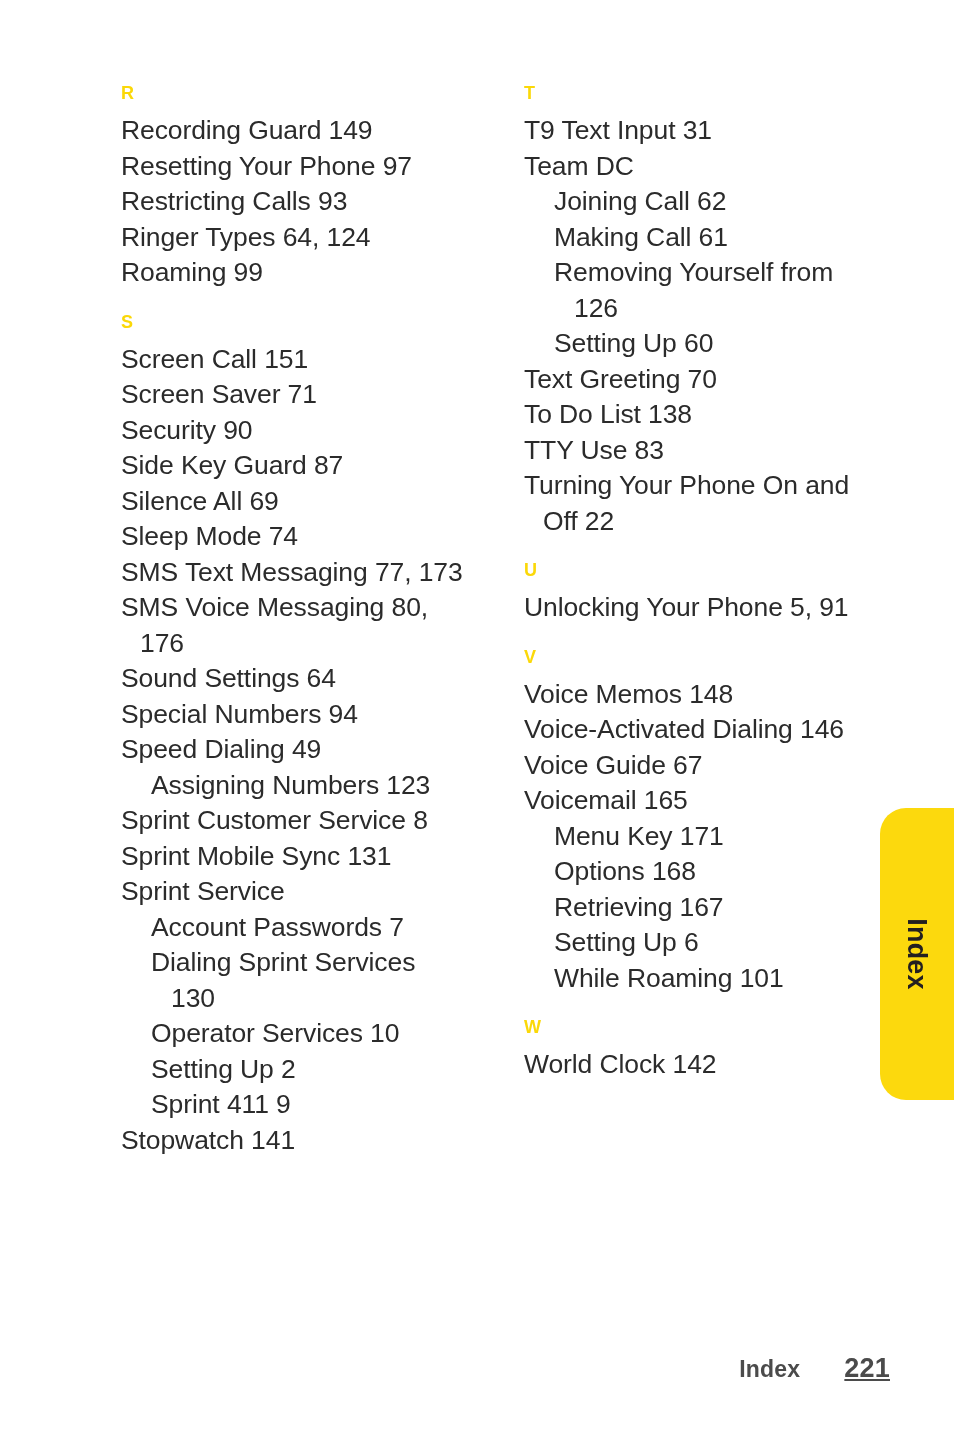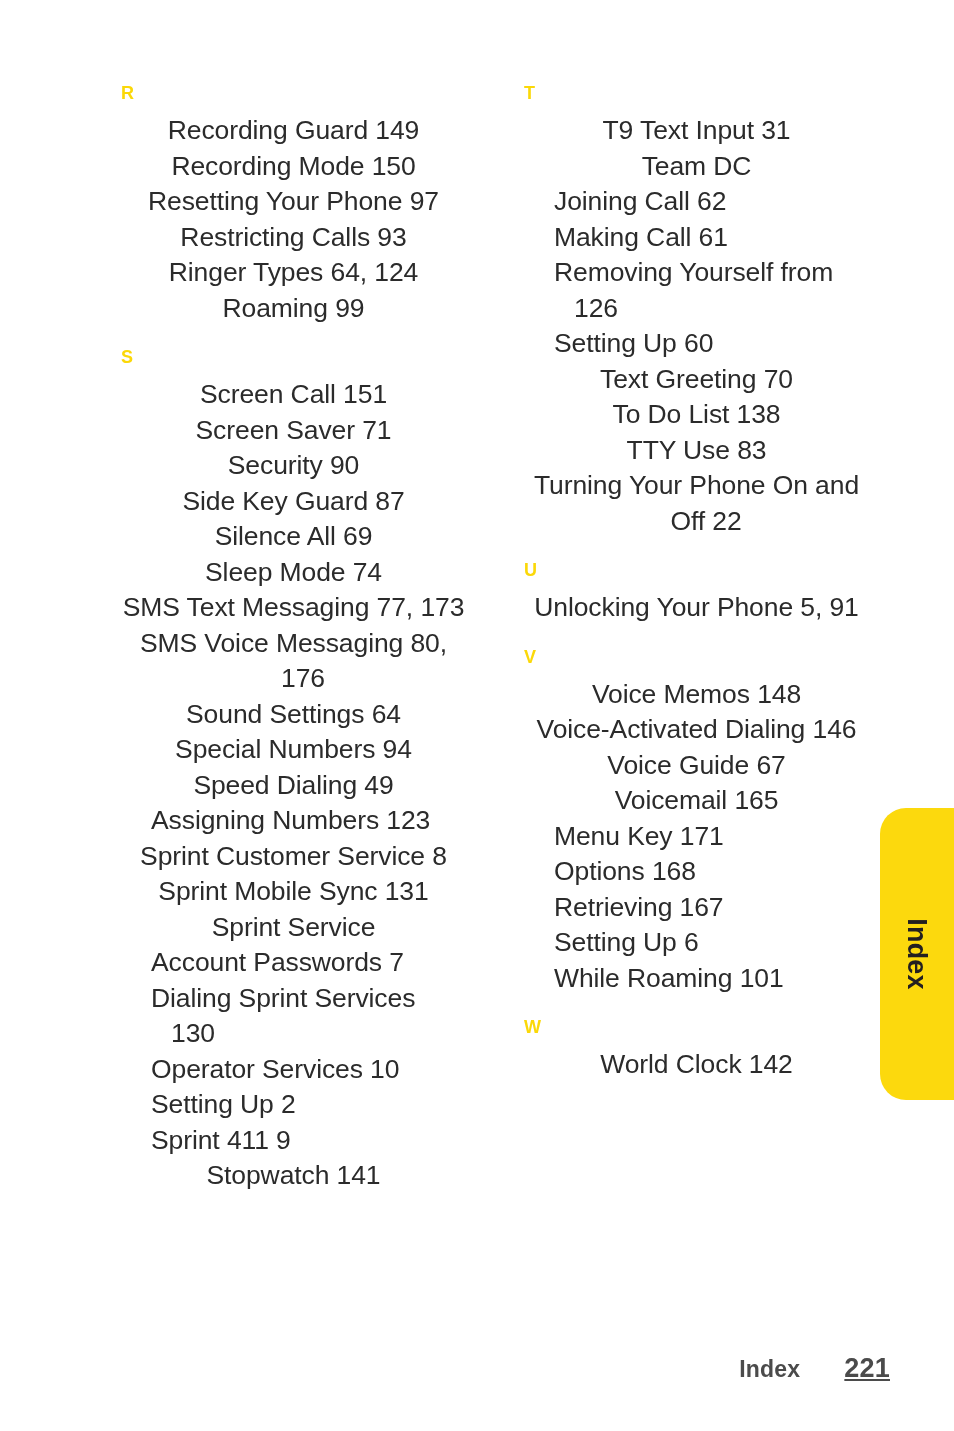--- a/index.html
+++ b/index.html
@@ -80,21 +80,20 @@
     line-height: 35.5px;
     letter-spacing: -0.1px;
     padding-left: 0;
     text-indent: 0;
     white-space: normal;
   }
   
   .entry.level-0 {
     padding-left: 19px;
     text-indent: -19px;
-    text-align: center;
   }
   .entry.level-1 {
     padding-left: 50px;
     text-indent: -20px;
   }
 
   
   .footer {
     position: absolute;
     left: 0;
@@ -118,21 +117,20 @@
 </head>
 <body>
 
 <div class="page">
 
   <div class="columns">
     <div class="col col-left" id="col-left">
         <div class="section">
           <div class="section-letter">R</div>
           <div class="entry level-0">Recording Guard 149</div>
-          <div class="entry level-0">Recording Mode 150</div>
           <div class="entry level-0">Resetting Your Phone 97</div>
           <div class="entry level-0">Restricting Calls 93</div>
           <div class="entry level-0">Ringer Types 64, 124</div>
           <div class="entry level-0">Roaming 99</div>
         </div>
         <div class="section">
           <div class="section-letter">S</div>
           <div class="entry level-0">Screen Call 151</div>
           <div class="entry level-0">Screen Saver 71</div>
           <div class="entry level-0">Security 90</div>

